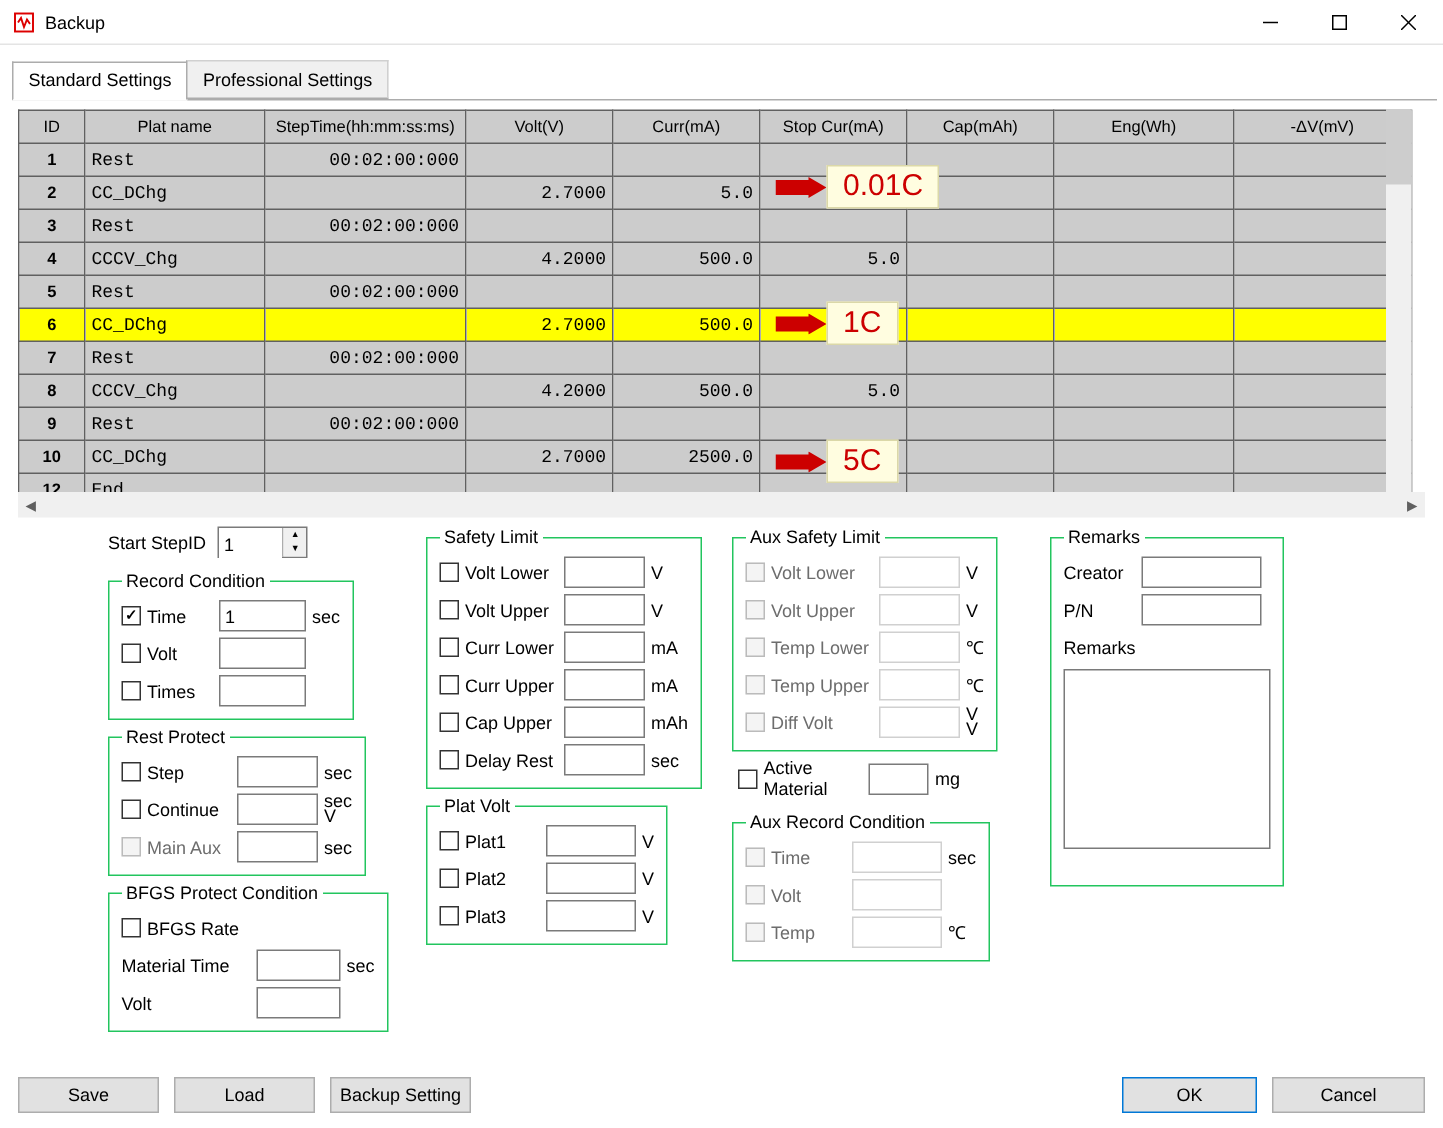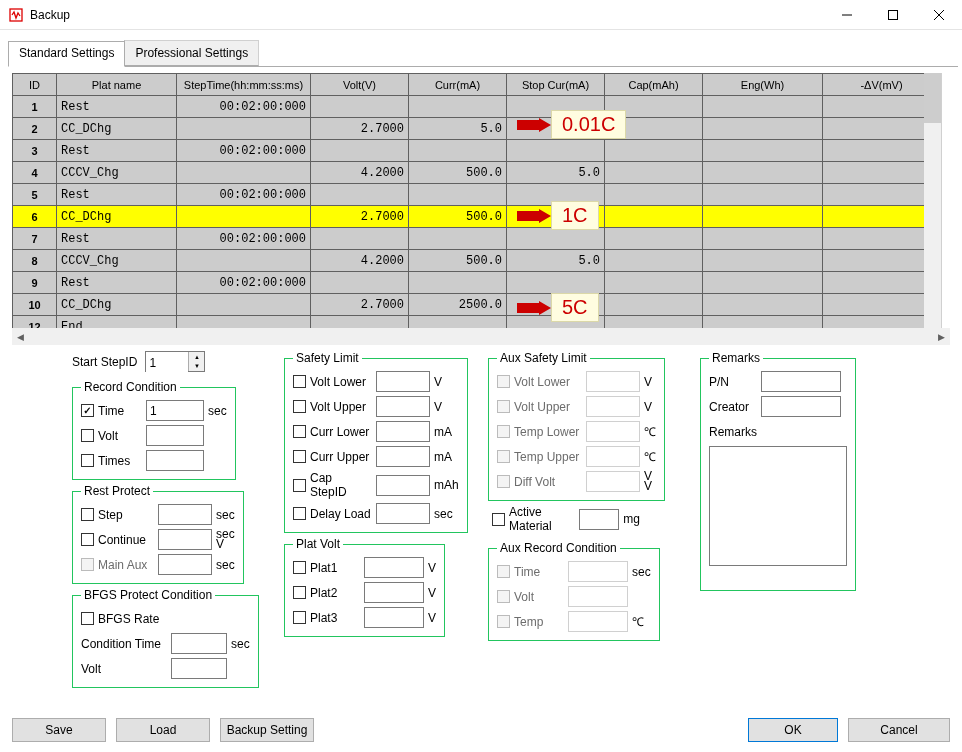--- a/index.html
+++ b/index.html
@@ -342,21 +342,21 @@
           <span class="unit">sec</span>
         </div>
     </fieldset>
     <fieldset>
       <legend>BFGS Protect Condition</legend>
       <div class="row">
           <span class="chk"></span>
           <label>BFGS Rate</label>
         </div>
       <div class="row">
-          <label style="width:86px">Condition Time</label>
+          <label style="width:86px">Material Time</label>
           <input class="inp" style="width: 56px;">
           <span class="unit">sec</span>
         </div>
       <div class="row">
           <label style="width:86px">Volt</label>
           <input class="inp" style="width: 56px;">
         </div>
     </fieldset>
   </div>
 
@@ -382,27 +382,27 @@
           <span class="unit">mA</span>
         </div>
       <div class="row">
           <span class="chk"></span>
           <label style="width:62px">Curr Upper</label>
           <input class="inp" style="width: 54px;">
           <span class="unit">mA</span>
         </div>
       <div class="row">
           <span class="chk"></span>
-          <label style="width:62px">Cap StepID</label>
+          <label style="width:62px">Cap Upper</label>
           <input class="inp" style="width: 54px;">
           <span class="unit">mAh</span>
         </div>
       <div class="row">
           <span class="chk"></span>
-          <label style="width:62px">Delay Load</label>
+          <label style="width:62px">Delay Rest</label>
           <input class="inp" style="width: 54px;">
           <span class="unit">sec</span>
         </div>
     </fieldset>
     <fieldset>
       <legend>Plat Volt</legend>
       <div class="row">
           <span class="chk"></span>
           <label style="width:50px">Plat1</label>
           <input class="inp" style="width: 60px;">
@@ -482,25 +482,25 @@
           <input class="inp disabled" style="width: 60px;">
           <span class="unit">℃</span>
         </div>
     </fieldset>
   </div>
 
   <div class="col" style="width:132px">
     <fieldset style="height:240px">
       <legend>Remarks</legend>
       <div class="row">
+          <label style="width:48px">Creator</label>
+          <input class="inp" style="width: 80px;">
+        </div>
+      <div class="row">
           <label style="width:48px">P/N</label>
-          <input class="inp" style="width: 80px;">
-        </div>
-      <div class="row">
-          <label style="width:48px">Creator</label>
           <input class="inp" style="width: 80px;">
         </div>
       <div class="row">
           <label>Remarks</label>
         </div>
       <textarea class="inp" style="width: 138px; height: 120px; resize: none;"></textarea>
     </fieldset>
   </div>
 </div>
 

